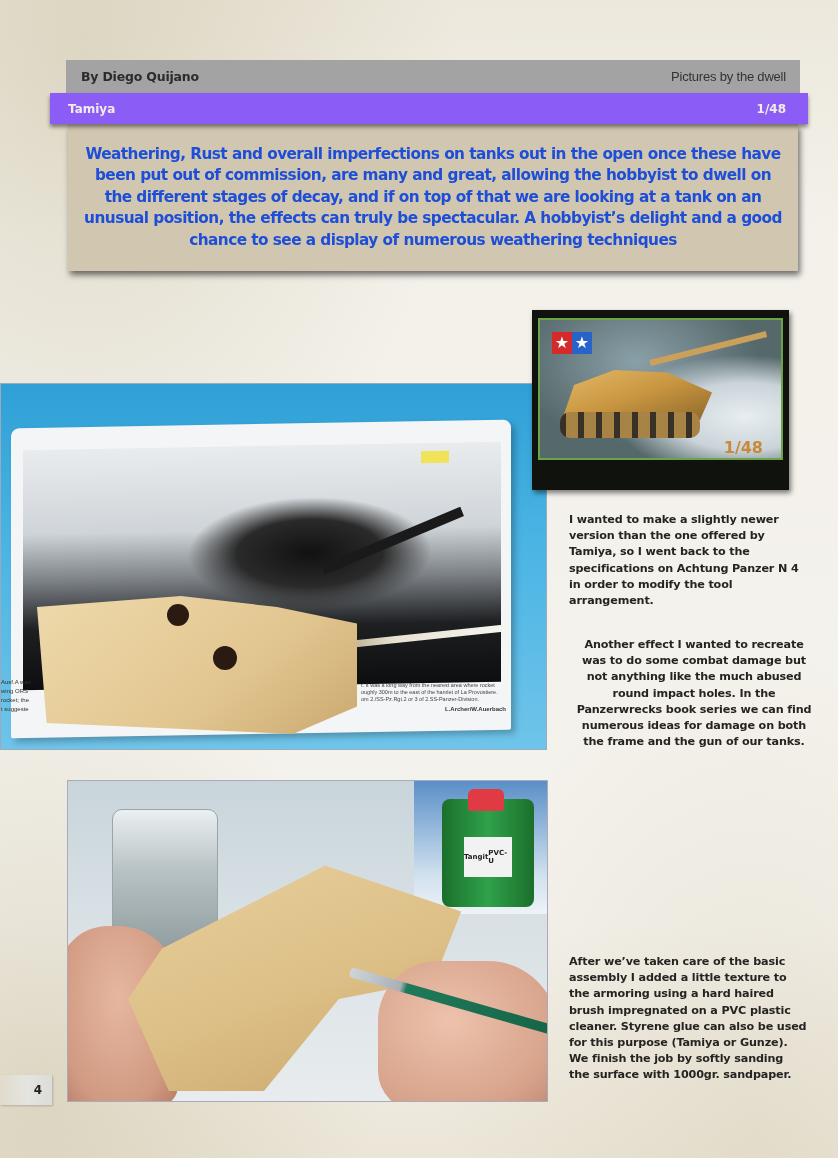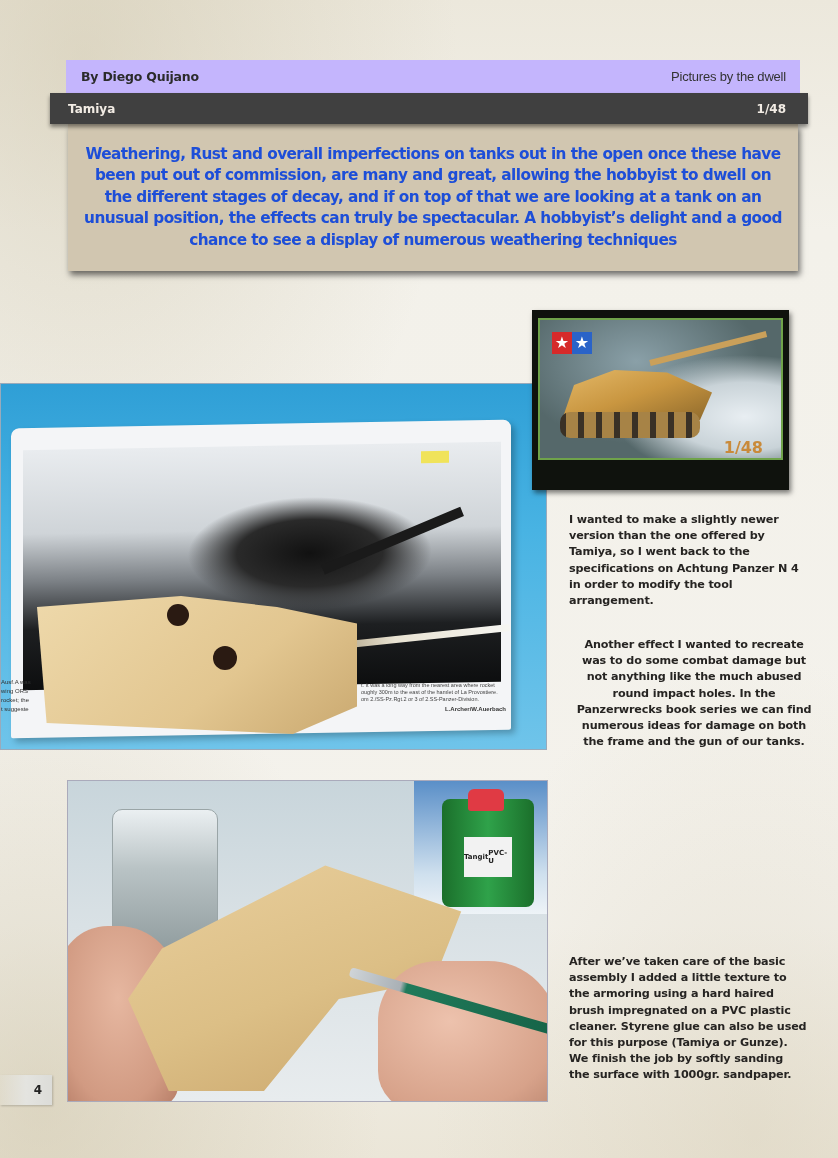--- a/index.html
+++ b/index.html
@@ -12,34 +12,34 @@
       radial-gradient(ellipse at 5% 95%, rgba(200,190,160,0.45) 0%, rgba(200,190,160,0) 30%),
       radial-gradient(ellipse at 90% 98%, rgba(210,200,175,0.35) 0%, rgba(210,200,175,0) 30%),
       linear-gradient(180deg, #ece8dc 0%, #f3f1ea 20%, #f4f2ec 80%, #ebe6d8 100%);
     font-family: "DejaVu Sans", sans-serif;
     color: #222;
   }
 
   
   .byline-bar {
     position: absolute; left: 66px; top: 60px; width: 734px; height: 33px;
-    background: #c4b5fd;
+    background: #a3a3a3;
     display: flex; align-items: center; justify-content: space-between;
     padding: 0 14px 0 15px;
   }
   .byline-author {
     font-family: "DejaVu Sans", sans-serif; font-weight: bold; font-size: 12.5px; color: #2b2b2b;
     letter-spacing: -0.2px;
   }
   .byline-credit {
     font-family: "Liberation Sans", sans-serif; font-size: 13px; color: #333; letter-spacing: -0.2px;
   }
   .brand-bar {
     position: absolute; left: 50px; top: 93px; width: 758px; height: 31px;
-    background: #404040;
+    background: #8b5cf6;
     display: flex; align-items: center; justify-content: space-between;
     padding: 0 22px 0 18px;
     box-shadow: 0 3px 4px rgba(0,0,0,0.45);
     z-index: 3;
   }
   .brand-name, .brand-scale {
     font-family: "DejaVu Sans", sans-serif; font-weight: bold; font-size: 12px; color: #f2ece4;
   }
 
   

